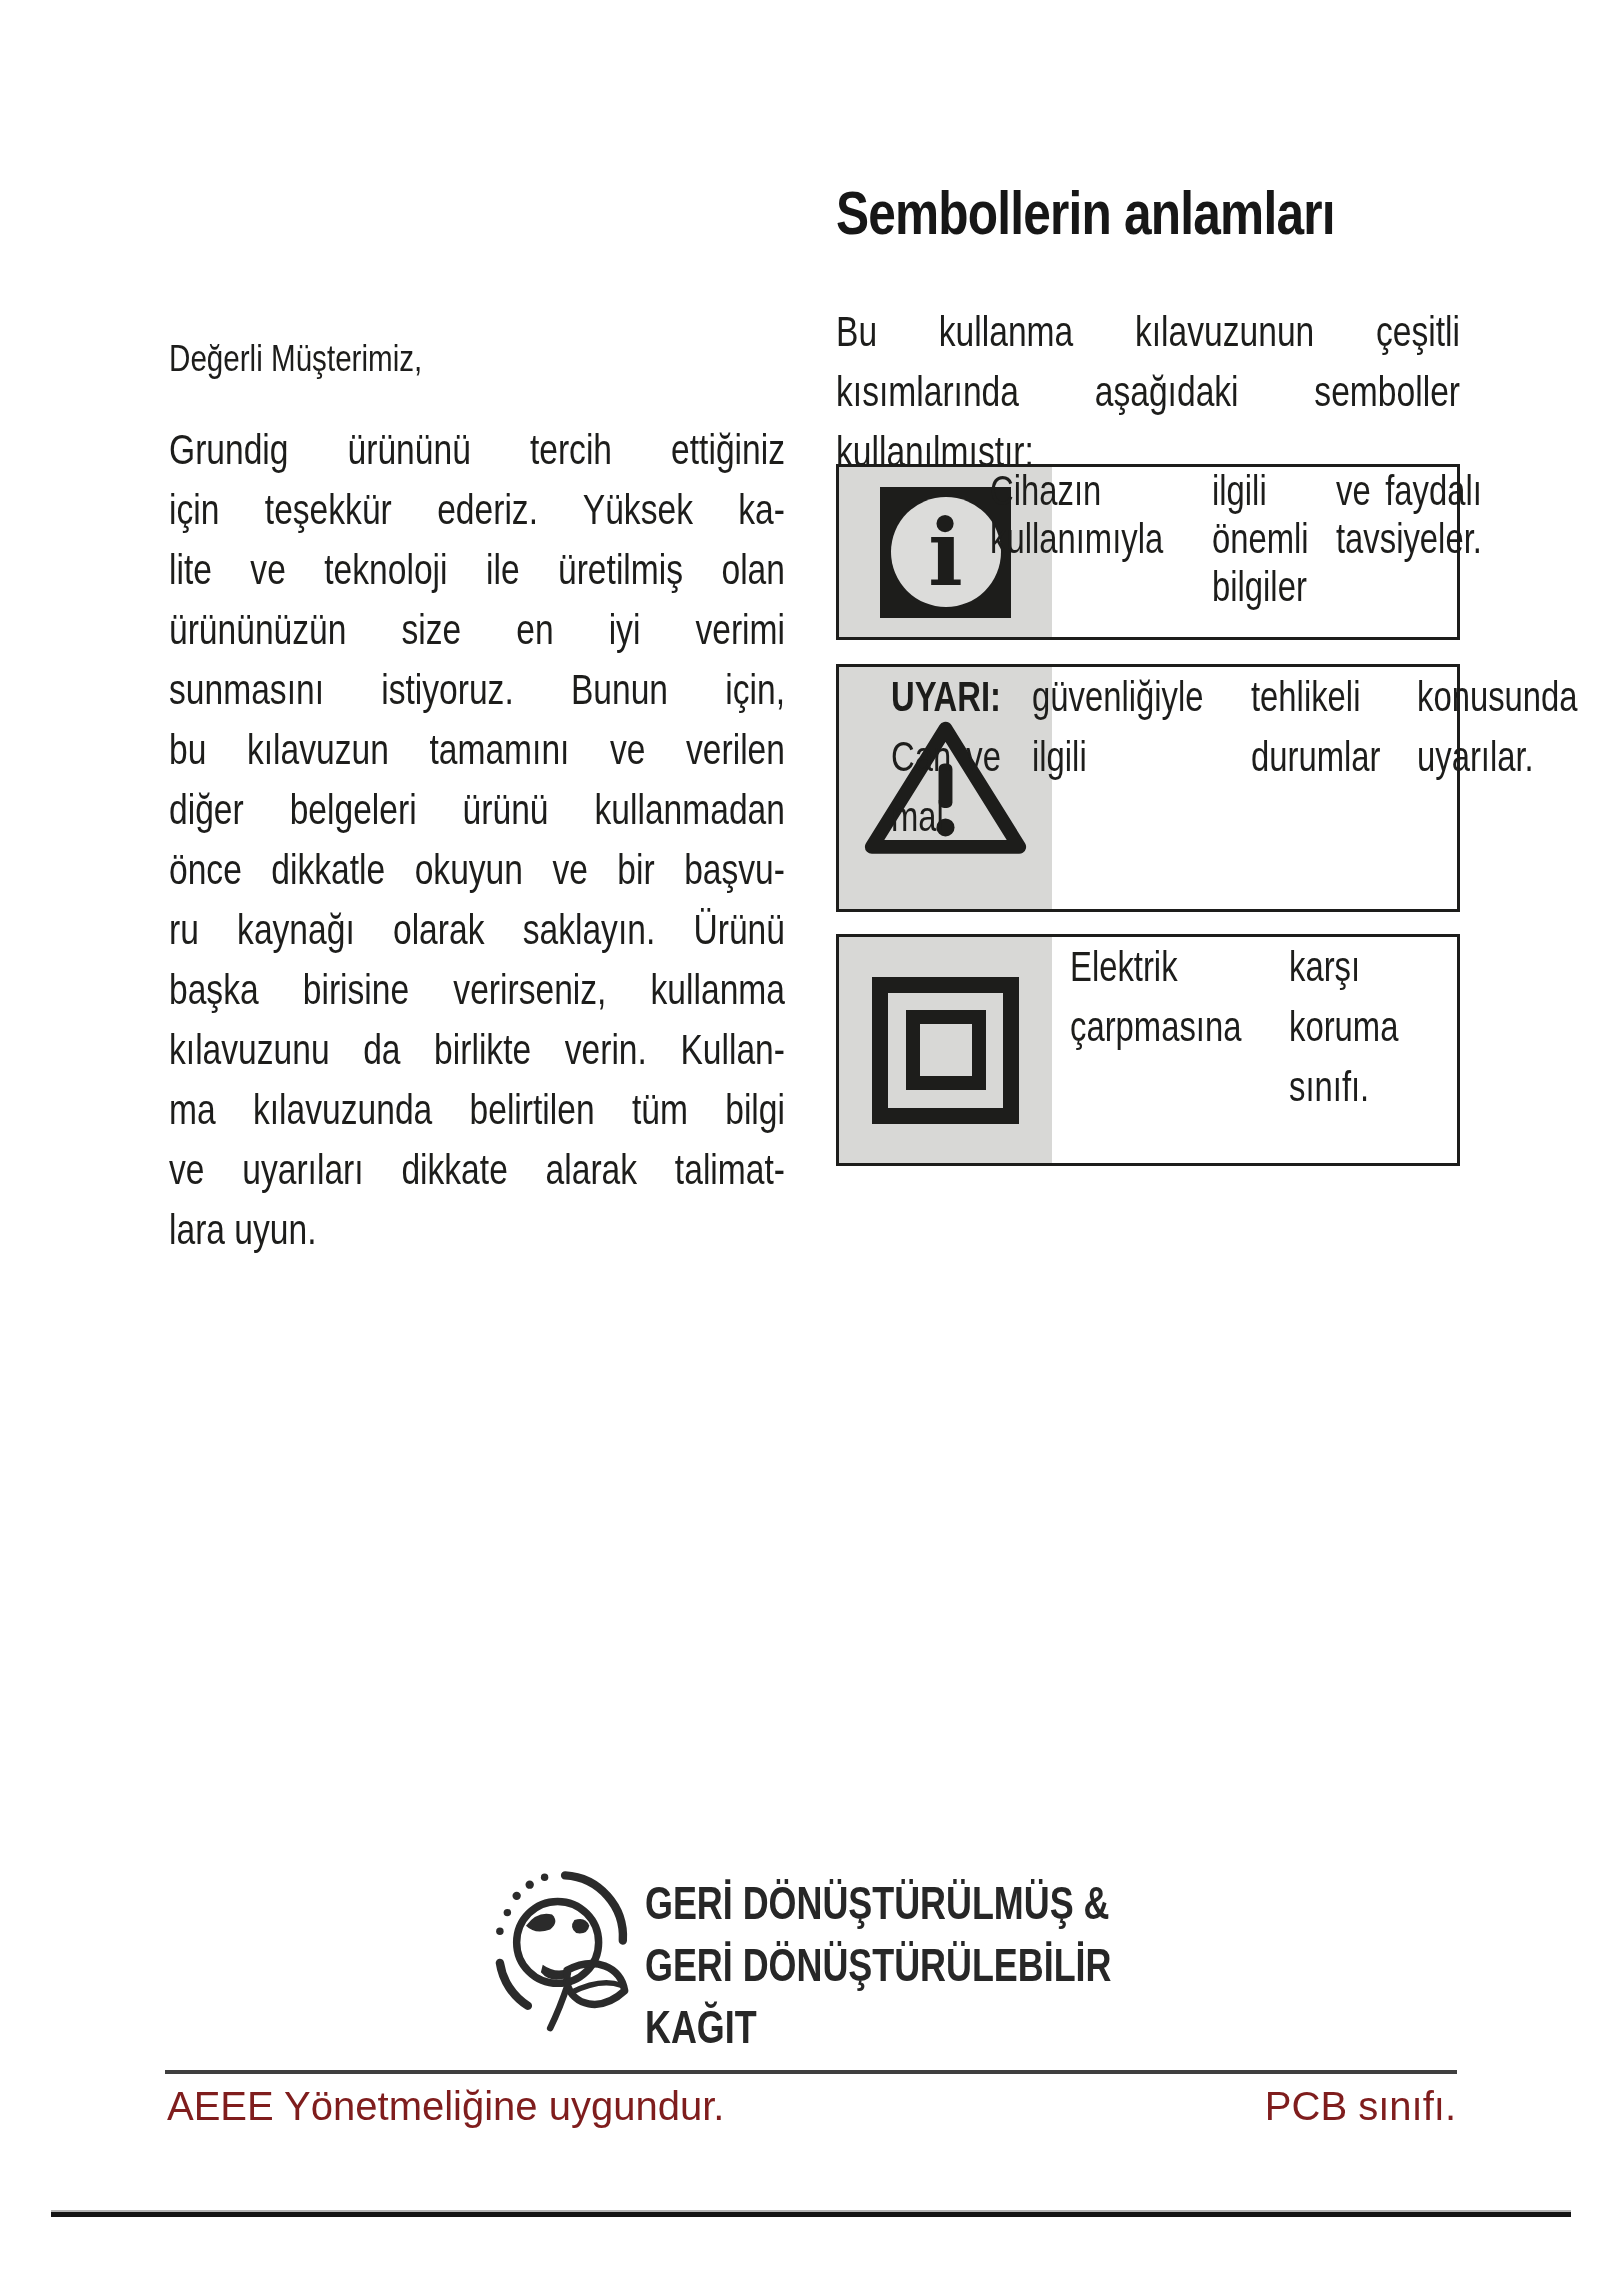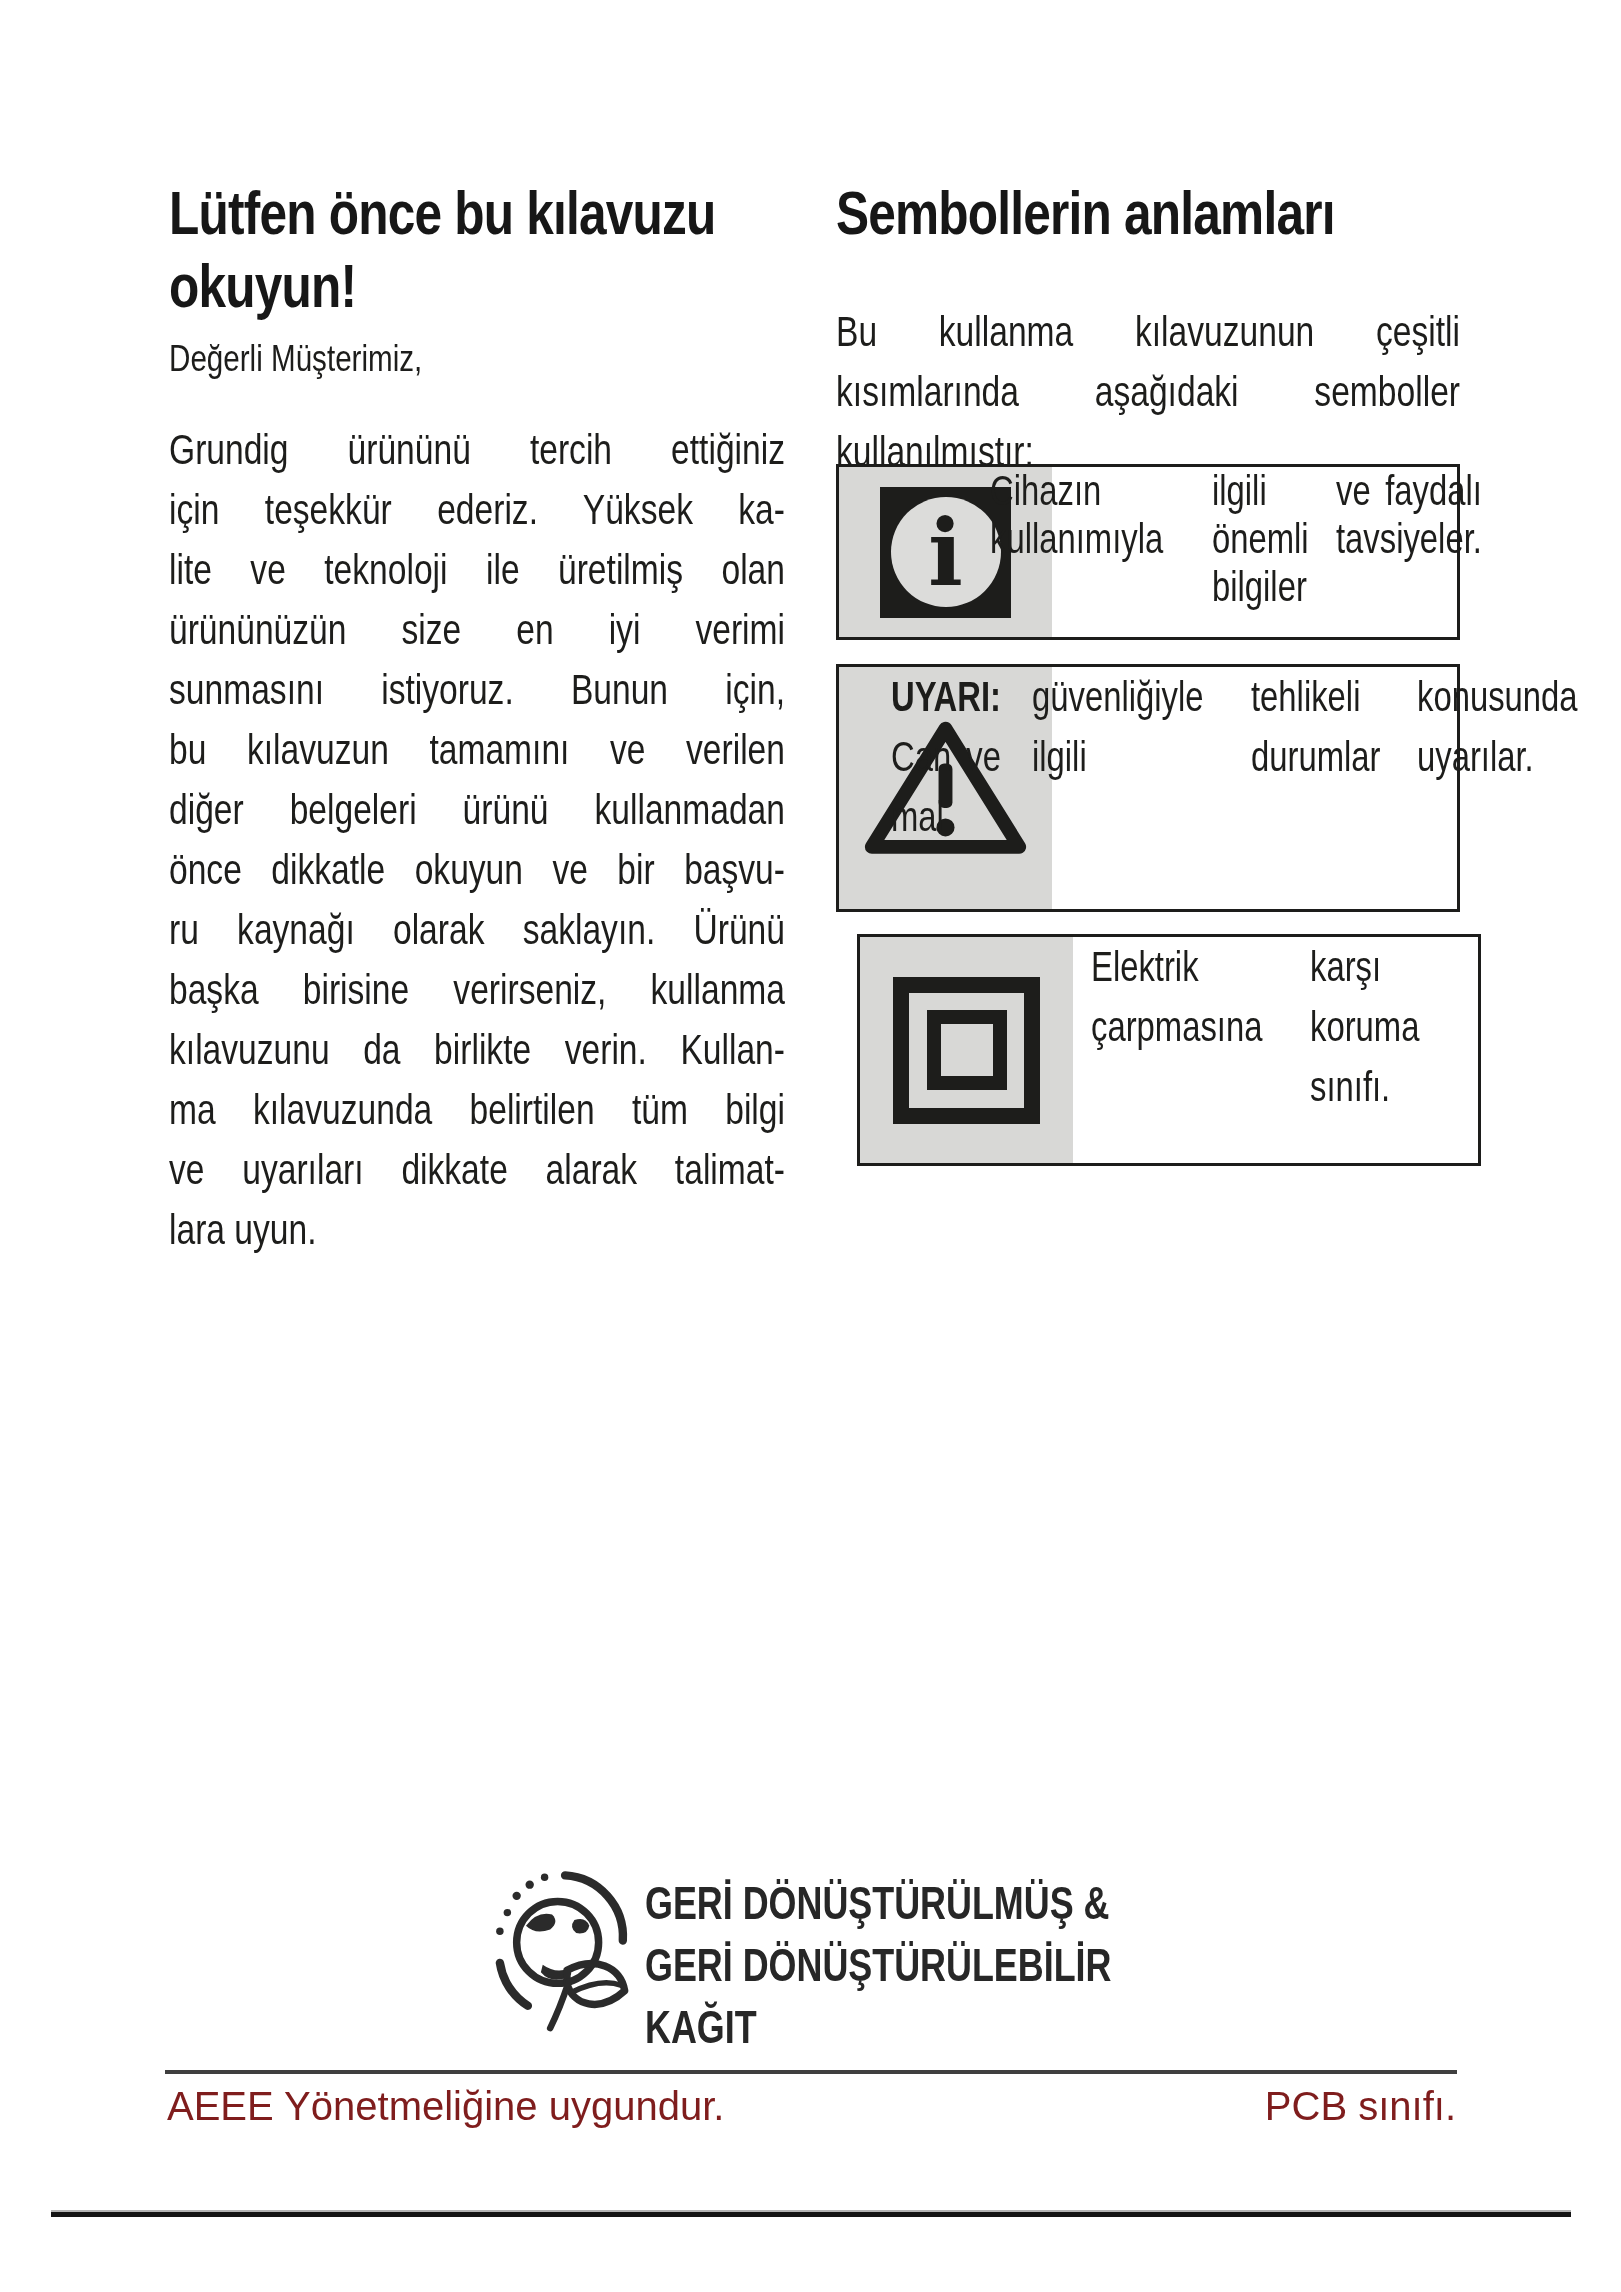--- a/index.html
+++ b/index.html
@@ -41,24 +41,20 @@
   .recycle-text .cx { transform:scaleX(.78); white-space:nowrap; }
   .footer-txt { font-size:40px; color:#7f1d1d; }
   .rule-footer { background:#3f3f3f; }
   .rule-bottom { background:linear-gradient(180deg,#b3b3b3 0px,#b3b3b3 2px,#141414 2px,#141414 100%); }
 </style>
 </head>
 <body>
 
 <div class="page">
 
-  <h1 class="abs hl" style="left:169px; top:176px; width:616px; margin:0;">
-    <span class="cx s80">Lütfen önce bu kılavuzu</span>
-    <span class="cx s80">okuyun!</span>
-  </h1>
 
   <div class="abs body-txt" style="left:169px; top:329px; width:616px;">
     <span class="cx s80">Değerli Müşterimiz,</span>
   </div>
 
   <div class="abs para" style="left:169px; top:419px; width:616px;">
     <span class="jl">Grundig ürününü tercih ettiğiniz</span>
     <span class="jl">için teşekkür ederiz. Yüksek ka-</span>
     <span class="jl">lite ve teknoloji ile üretilmiş olan</span>
     <span class="jl">ürününüzün size en iyi verimi</span>
@@ -108,21 +104,21 @@
       </svg>
     </div>
     <div class="textcell">
       <span class="jl"><b>UYARI:</b><span> Can ve mal</span></span>
       <span class="jl">güvenliğiyle ilgili</span>
       <span class="jl">tehlikeli durumlar</span>
       <span class="jl">konusunda uyarılar.</span>
     </div>
   </div>
 
-  <div class="symbox" style="top:934px; height:232px;margin-left:21px;">
+  <div class="symbox" style="top:934px; height:232px;">
     <div class="graycell">
       <div class="sq-outer">
         <div class="sq-inner"></div>
       </div>
     </div>
     <div class="textcell">
       <span class="jl">Elektrik çarpmasına</span>
       <span class="jl">karşı koruma sınıfı.</span>
     </div>
   </div>

